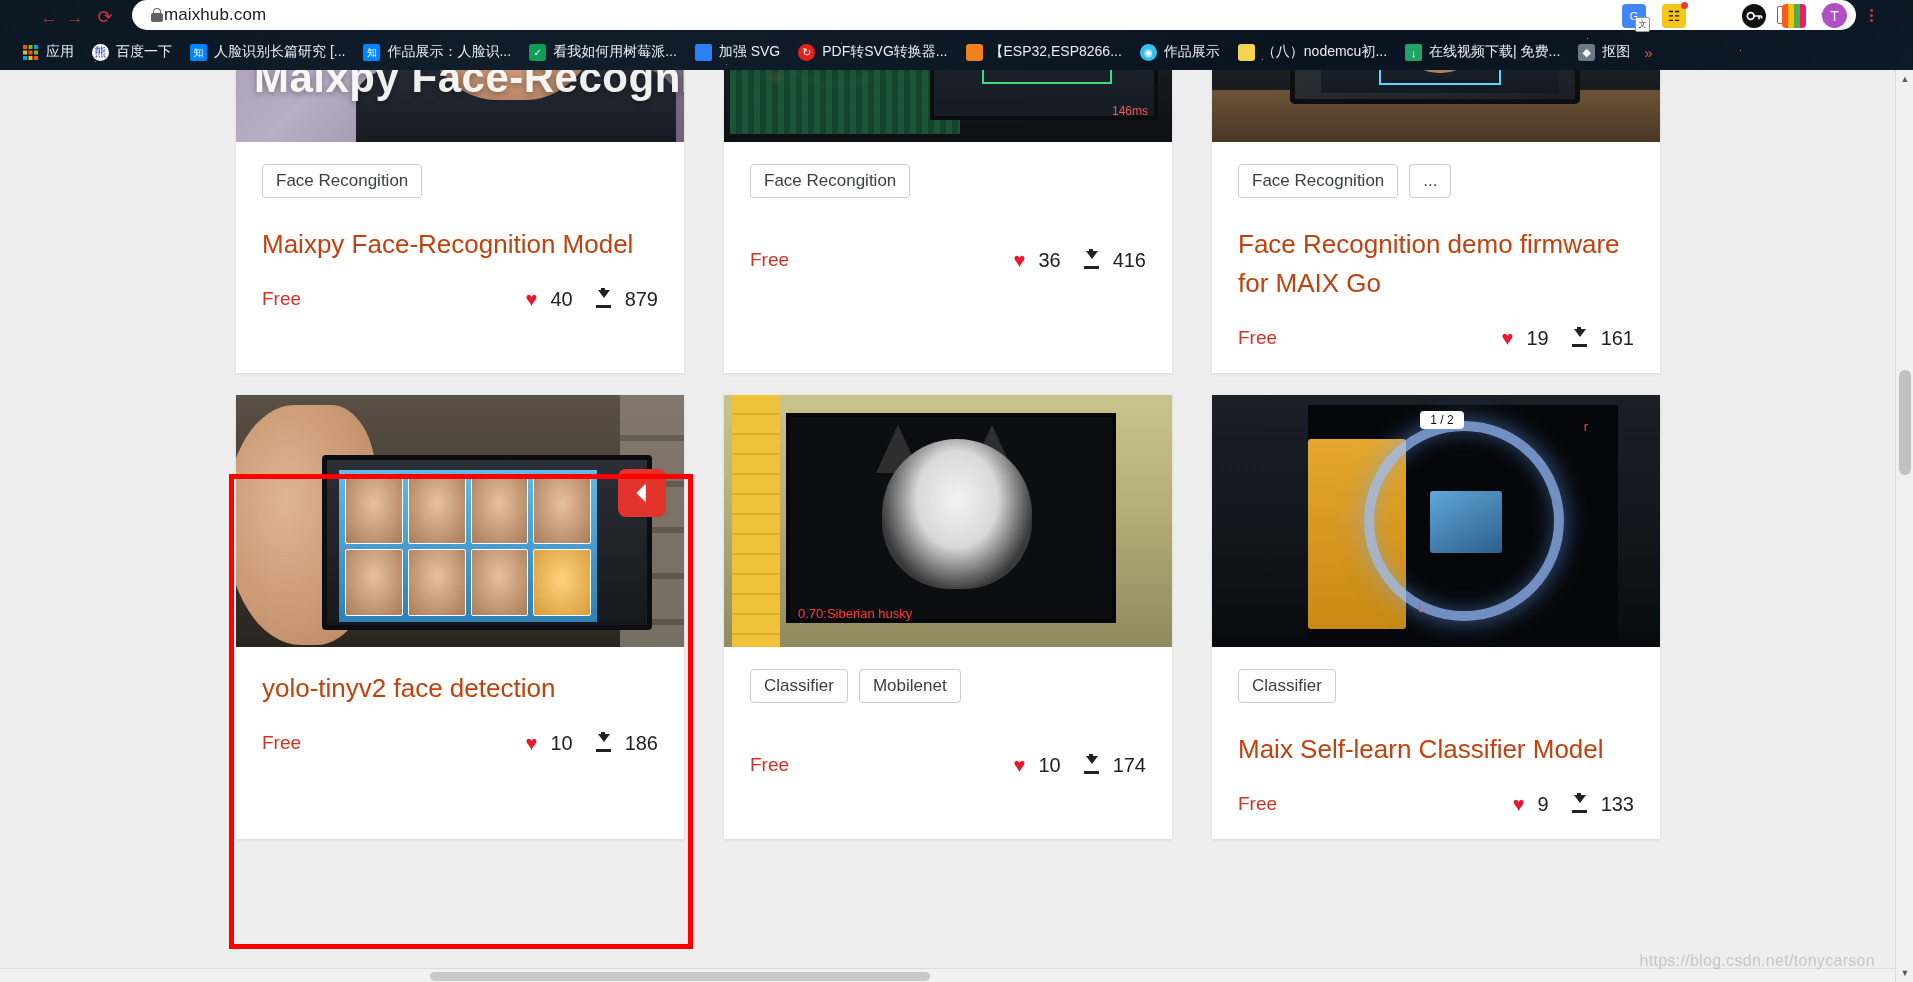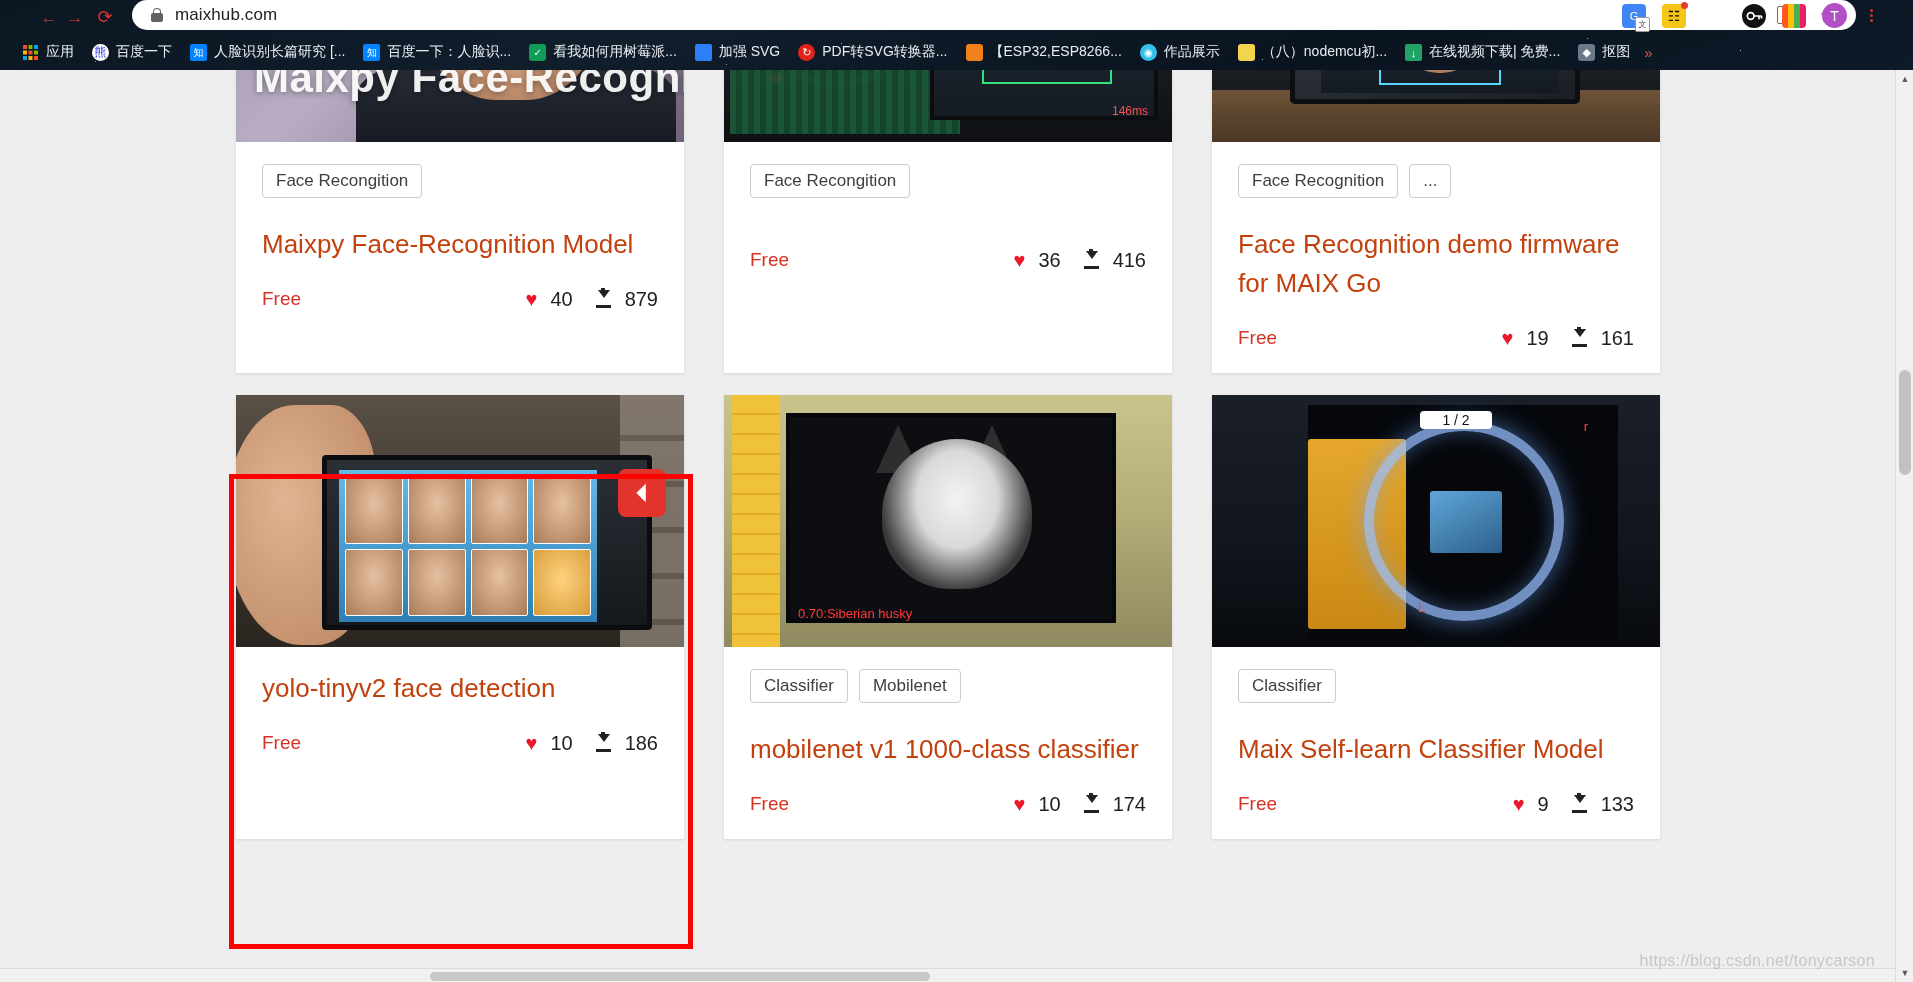--- a/index.html
+++ b/index.html
@@ -64,21 +64,20 @@
     position: absolute; left: 1px; bottom: 1px;
     width: 12px; height: 9px; background: #5f6368; border-radius: 2px;
   }
   .lock-icon .shackle {
     position: absolute; left: 3px; top: 1px;
     width: 8px; height: 8px;
     border: 1.8px solid #5f6368; border-bottom: none;
     border-radius: 5px 5px 0 0;
   }
   .omni-url {
-    margin-left: 11px;
     font-size: 17px; color: #202124;
     letter-spacing: .1px;
   }
 
   .omni-right {
     margin-left: auto; display: flex; align-items: center; gap: 22px;
     padding-right: 20px;
   }
   .translate-icon {
     width: 20px; height: 18px;
@@ -385,22 +384,22 @@
   }
   .th-ring .chip {
     position:absolute; left: 122px; top: 86px; width: 72px; height: 62px;
     background: linear-gradient(150deg,#5fa7d8,#2c5f8c); border-radius: 3px;
   }
   .th-ring .flex {
     position:absolute; left: 0px; top: 34px; width: 98px; height: 190px;
     background: linear-gradient(180deg,#e6a72c,#c98914); border-radius: 3px;
   }
   .th-ring .tag {
-    position:absolute; left: 112px; top: 6px; width: 72px; height: 18px;
-    background: #fff; font-size: 14px; color:#111; border:none; padding:0;
+    position:absolute; left: 112px; top: 6px; width: 44px; height: 18px;
+    background: #fff; font-size: 12px; color:#111; border:none; padding:0;
     display:flex; align-items:center; justify-content:center;
   }
   .th-ring .lt, .th-ring .rt {
     position:absolute; color:#ff4444; font-size: 13px;
   }
   .th-ring .lt { left: 110px; bottom: 26px; }
   .th-ring .rt { right: 30px; top: 14px; }
 
   
   .scrollbar {
@@ -512,21 +511,21 @@
       <span class="bm-label">百度一下</span>
     </div>
 
     <div class="bm">
       <span class="bmico ic-zhihu">知</span>
       <span class="bm-label">人脸识别长篇研究 [...</span>
     </div>
 
     <div class="bm">
       <span class="bmico ic-zhihu">知</span>
-      <span class="bm-label">百度一下：人脸识...</span>
+      <span class="bm-label">作品展示：人脸识...</span>
     </div>
 
     <div class="bm">
       <span class="bmico ic-shield">✓</span>
       <span class="bm-label">看我如何用树莓派...</span>
     </div>
 
     <div class="bm">
       <span class="bmico ic-blue"></span>
       <span class="bm-label">加强 SVG</span>
@@ -704,21 +703,20 @@
               <div class="ear-r"></div>
               <div class="dog"></div>
           </div>
           <div class="label">0.70:Siberian husky</div>
         </div>
         <div class="card-body">
           <div class="tags">
             <span class="tag">Classifier</span>
             <span class="tag">Mobilenet</span>
           </div>
-          <div class="card-title">mobilenet v1 1000-class classifier</div>
         </div>
         <div class="card-foot">
           <span class="price">Free</span>
           <span class="stats">
             <span class="heart">♥</span>
             <span class="stat-num">10</span>
             <span class="dl-icon">
                 <i class="stem"></i>
                 <i class="arrow"></i>
                 <i class="base"></i>

